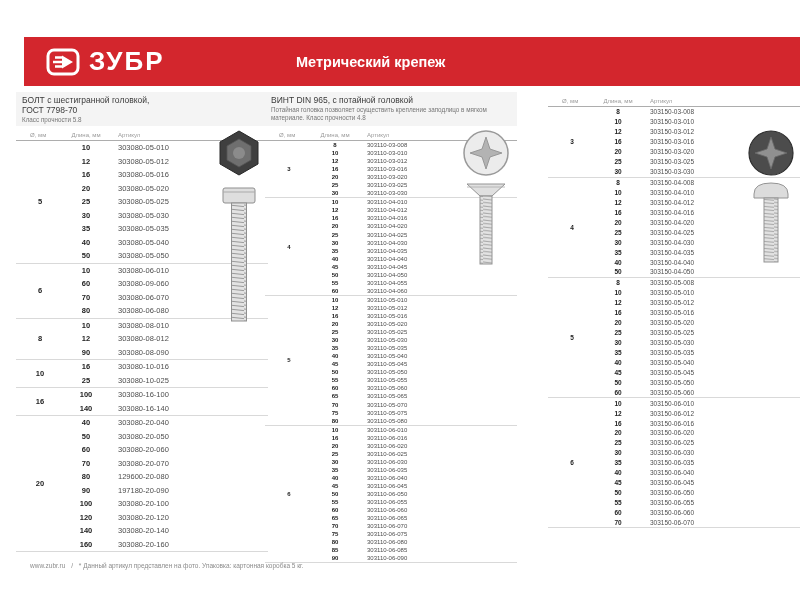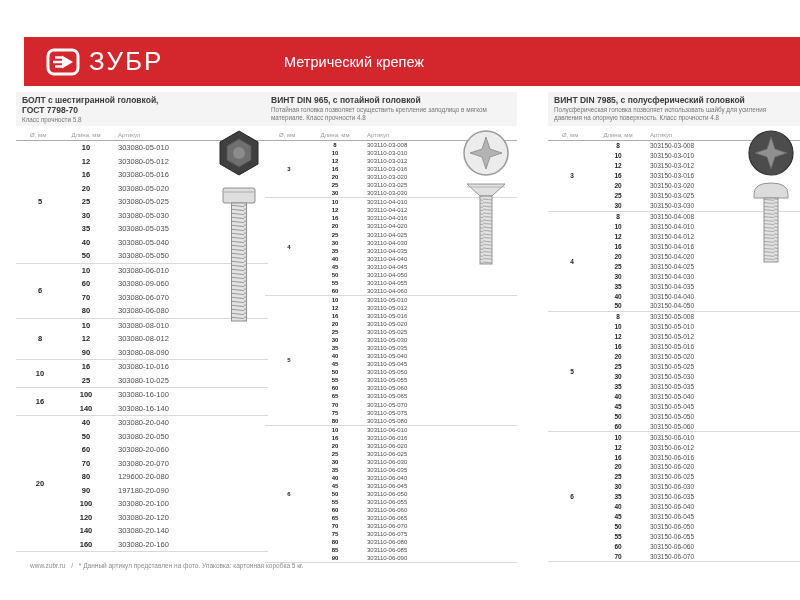--- a/index.html
+++ b/index.html
@@ -3,32 +3,32 @@
 <meta charset="utf-8">
 <style>
   html,body{margin:0;padding:0}
   body{width:800px;height:600px;position:relative;background:#ffffff;
        font-family:"Liberation Sans",sans-serif;overflow:hidden}
 
   
   .banner{position:absolute;left:24px;top:37px;right:0;height:49px;
           background:#d3262d;display:flex;align-items:center}
   .logo{display:flex;align-items:center;gap:9px;margin-left:22px}
-  .brand{color:#fff;font-size:26px;font-weight:normal;letter-spacing:2px}
-  .banner-title{position:absolute;left:260px;top:0;height:100%;
-          display:flex;align-items:center;color:#fff;font-size:14.5px;font-weight:normal}
+  .brand{color:#fff;font-size:26px;font-weight:bold;letter-spacing:2px}
+  .banner-title{position:absolute;left:272px;top:0;height:100%;
+          display:flex;align-items:center;color:#fff;font-size:14.5px;font-weight:bold}
 
   
   .tbl{position:absolute;top:92px;width:252px}
   .t1{left:16px;--rh:13.5px;--fs:7.5px}
   .t2{left:265px;--rh:8.05px;--fs:6px}
   .t3{left:548px;--rh:9.95px;--fs:6.5px}
 
   .tbl-head{background:#f4f4f4;height:34px;padding:3px 6px 0 6px;box-sizing:border-box}
-  .tbl-title{font-size:8.5px;font-weight:bold;color:#3a3a3a;line-height:10px}
+  .tbl-title{font-size:8.5px;font-weight:normal;color:#3a3a3a;line-height:10px}
   .tbl-desc{font-size:6.3px;color:#767676;line-height:8px;margin-top:1px}
 
   .cols{display:grid;grid-template-columns:48px 44px 1fr;height:12px;margin-top:3px;
         border-bottom:1px solid #adadad;font-size:6px;color:#9b9b9b;
         align-items:end;padding-bottom:2px;box-sizing:border-box}
   .cols .c1{padding-left:14px}
   .cols .c2{text-align:center}
   .cols .c3{padding-left:10px}
 
   .groups{border-bottom:1px solid #d9d9d9}
@@ -489,24 +489,20 @@
     </defs>
     <circle cx="27" cy="25" r="22" fill="#ececec" stroke="#9a9a9a" stroke-width="1.5"></circle>
     <path d="M27 9 L31 21 L43 25 L31 29 L27 41 L23 29 L11 25 L23 21 Z" fill="#b3b3b3" stroke="#8a8a8a" stroke-width="0.8"></path>
     <polygon points="8,56 46,56 33,68 21,68" fill="#e0e0e0" stroke="#949494" stroke-width="1"></polygon>
     <line x1="8" y1="59" x2="46" y2="59" stroke="#ababab" stroke-width="0.8"></line>
     <rect x="21" y="68" width="12" height="68" fill="url(#thr2)" stroke="#949494" stroke-width="1"></rect>
   </svg>
 </section>
 
 <section class="tbl t3">
-  <div class="tbl-head">
-    <div class="tbl-title">ВИНТ DIN 7985, с полусферический головкой</div>
-    <div class="tbl-desc">Полусферическая головка позволяет использовать шайбу для усиления давления на опорную поверхность. Класс прочности 4.8</div>
-  </div>
   <div class="cols">
     <span class="c1">Ø, мм</span>
     <span class="c2">Длина, мм</span>
     <span class="c3">Артикул</span>
   </div>
   <div class="groups">
       <div class="group">
         <div class="dia">3</div>
         <div class="rows">
           <div class="row">

